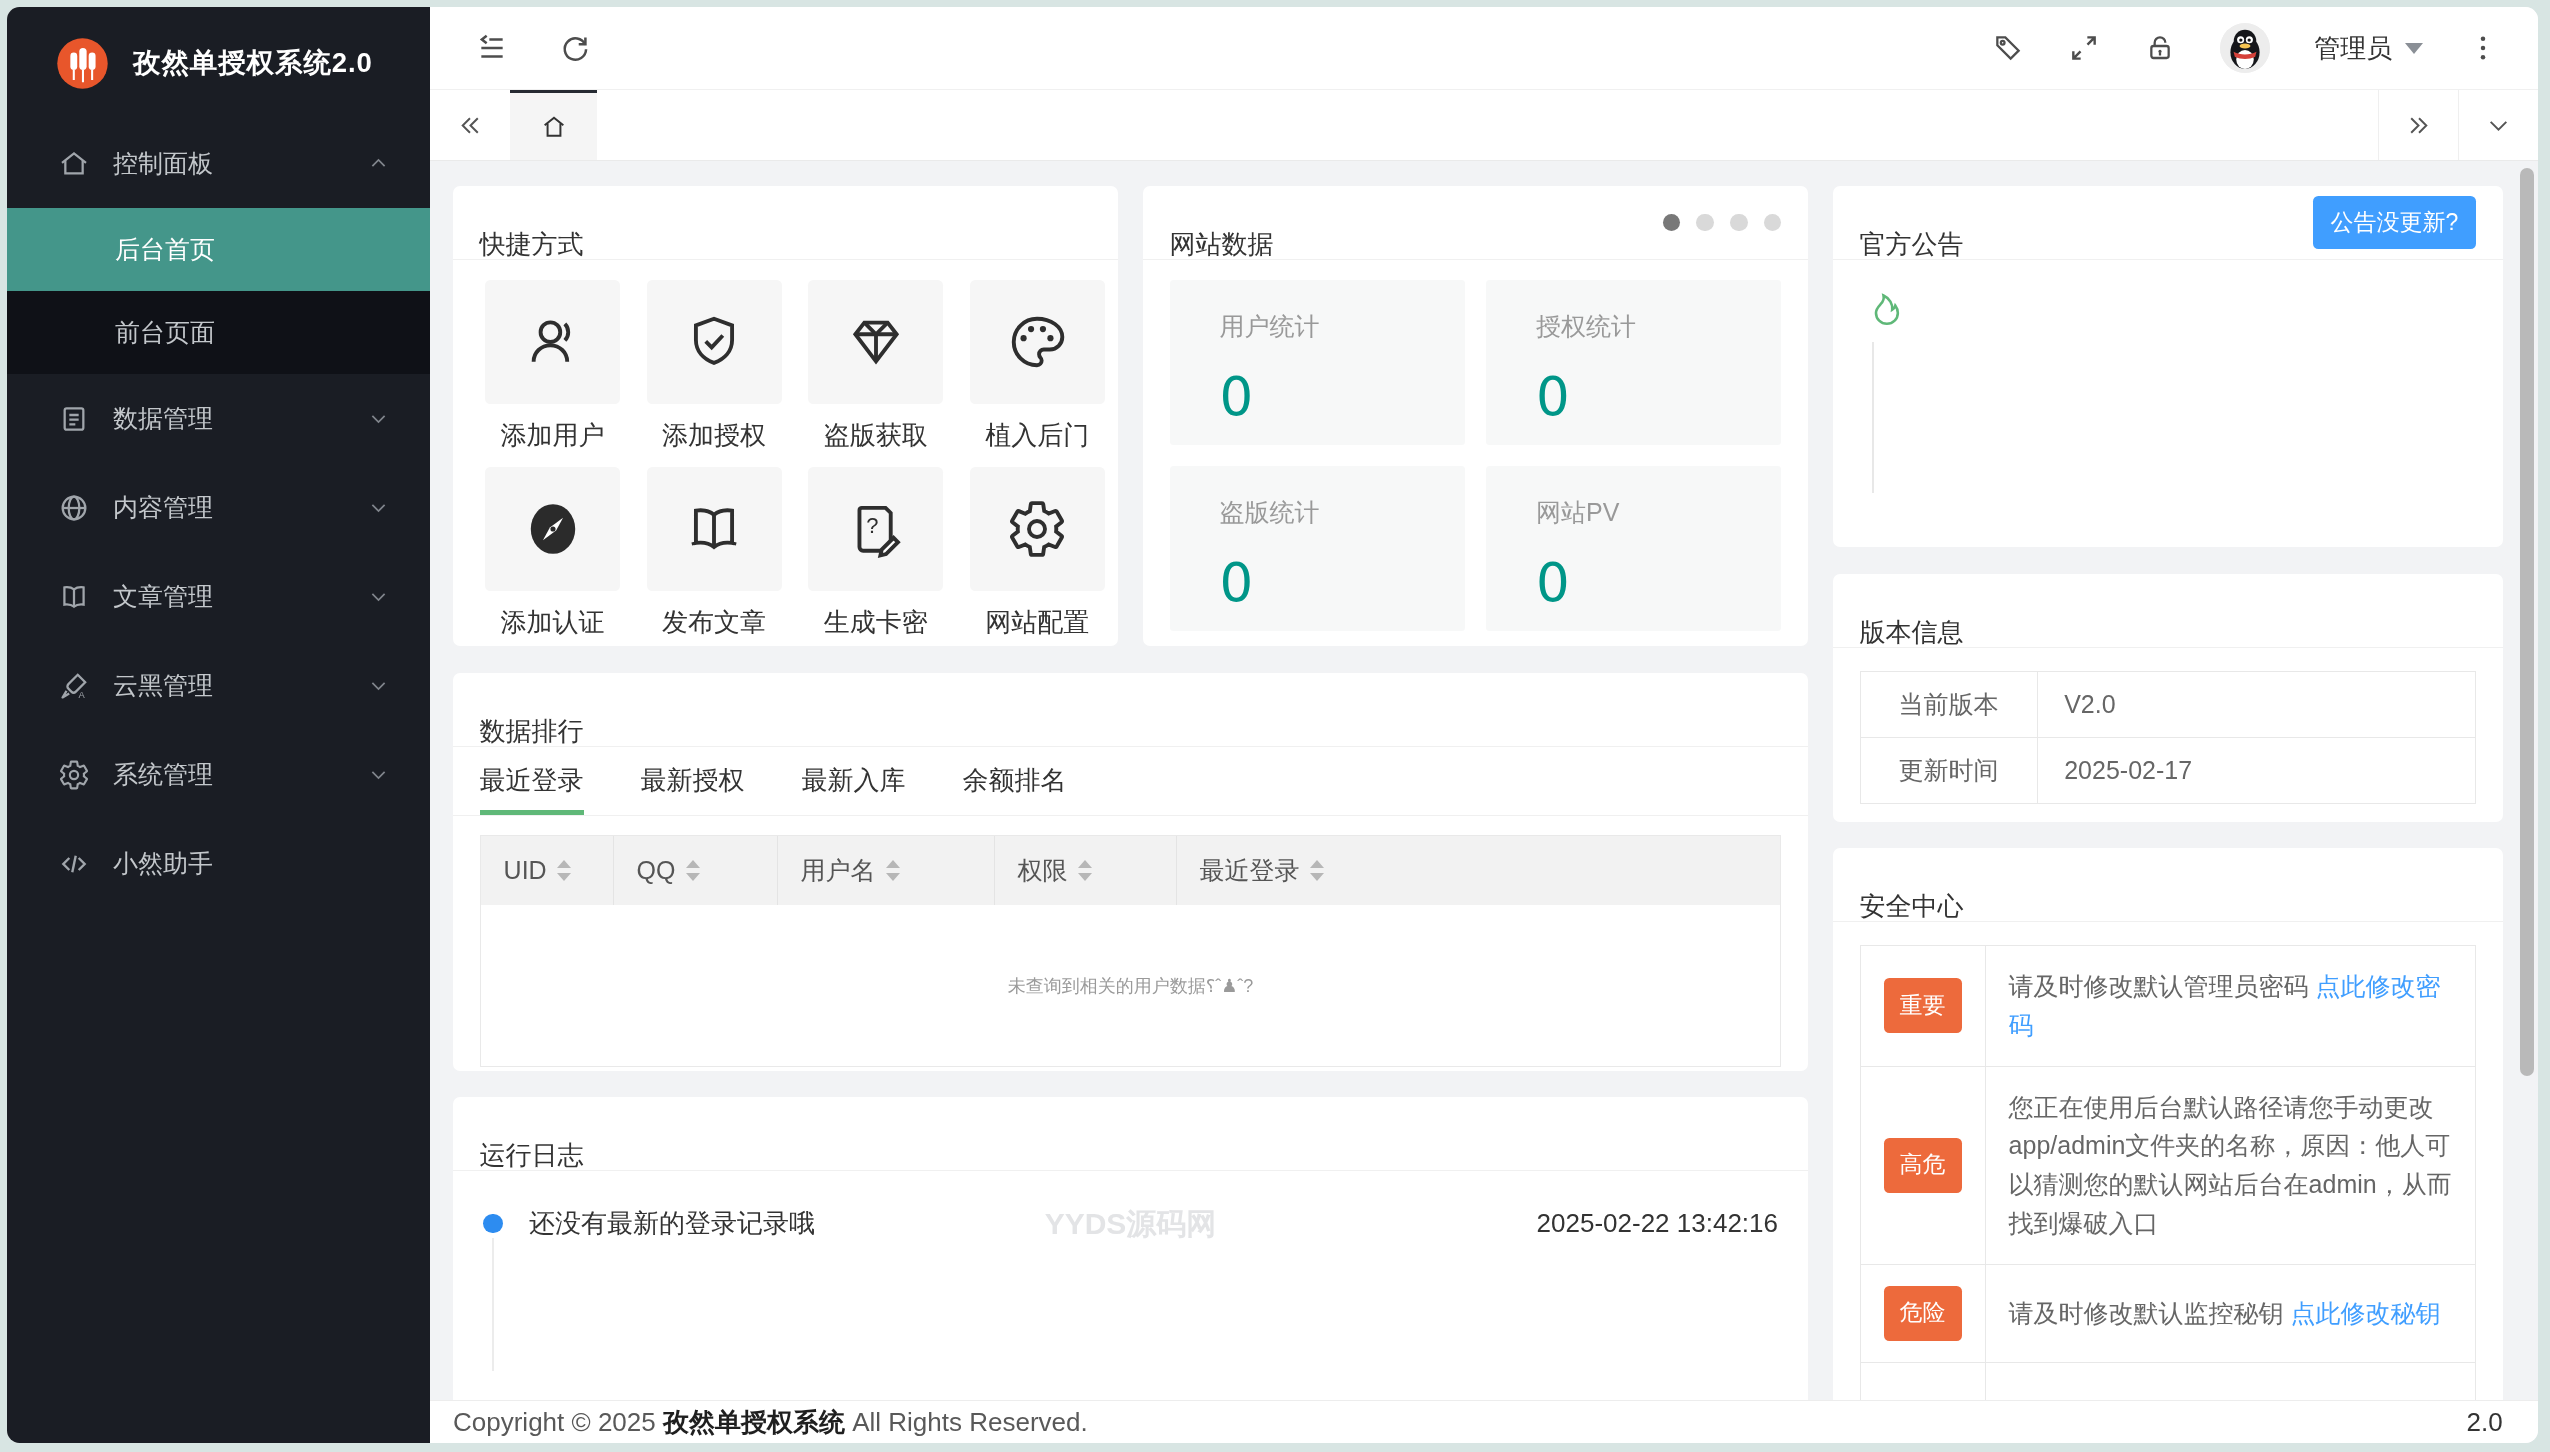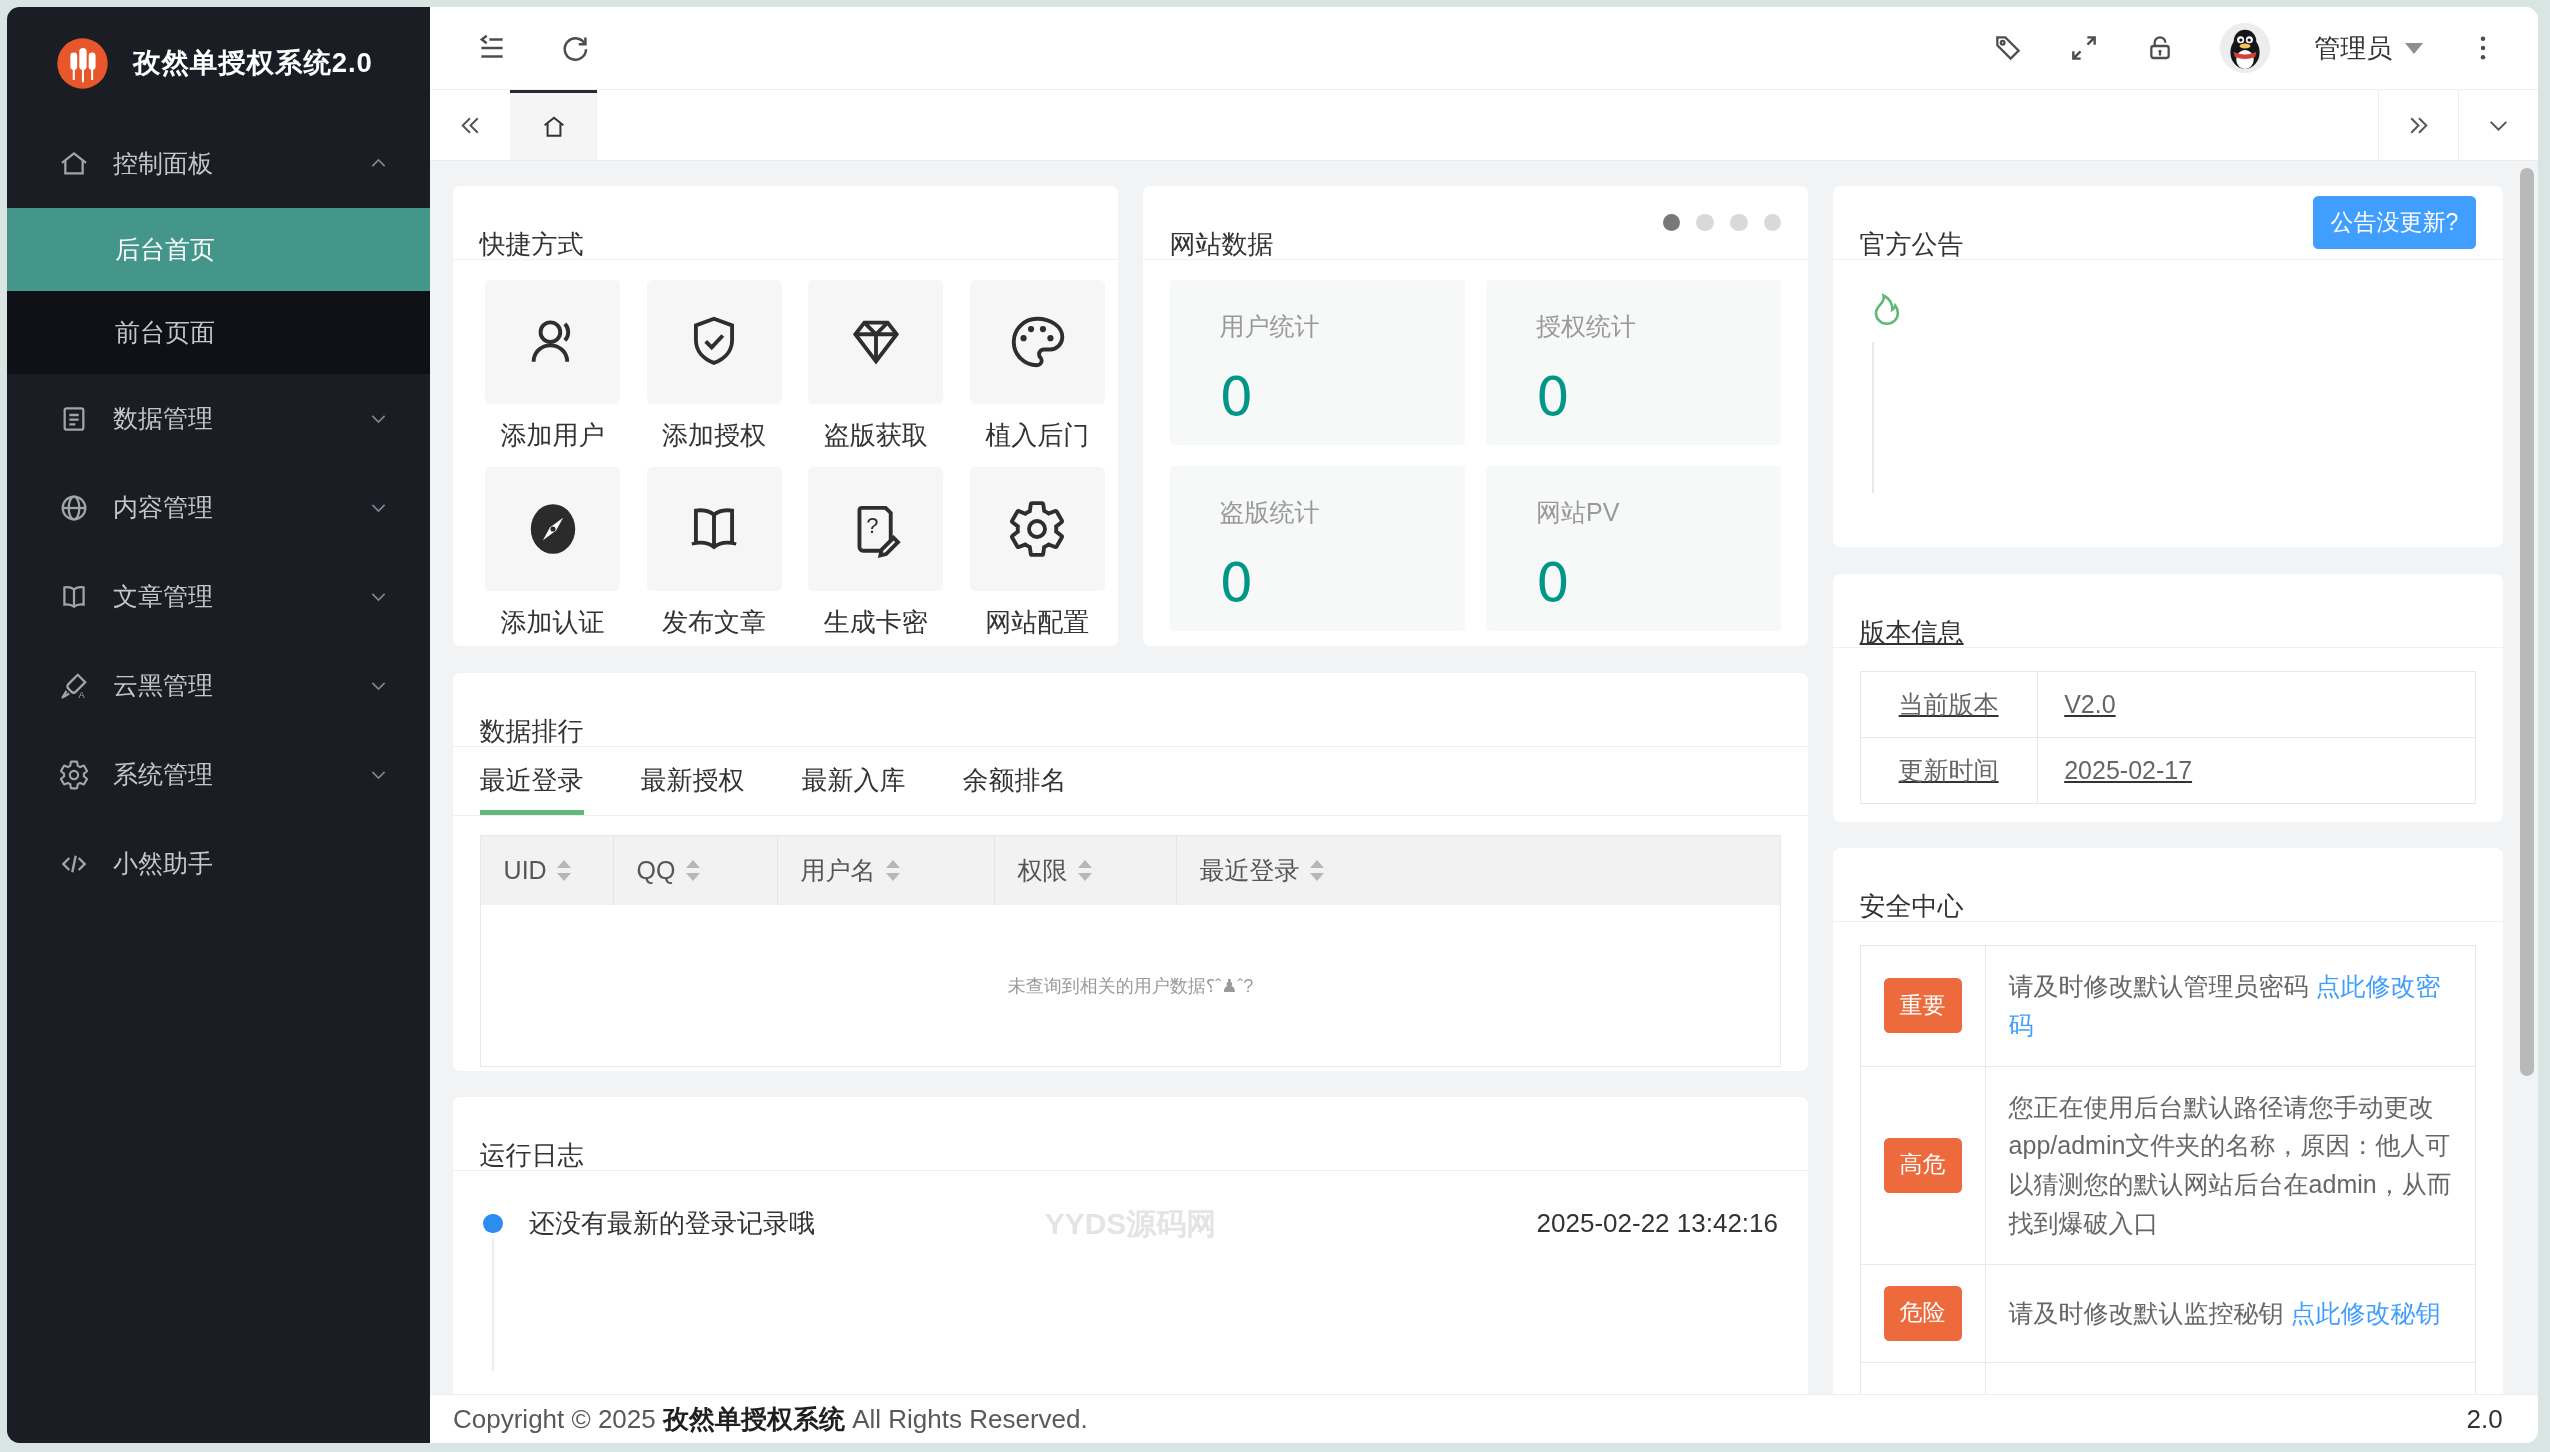--- a/index.html
+++ b/index.html
@@ -113,39 +113,39 @@
             border-radius:5.3px; border:none; cursor:pointer; font-family:inherit; }
   .an-body { padding:30px 26.6px 0 30px; display:flex; }
   .an-rail { width:64px; flex:none; display:flex; flex-direction:column; align-items:flex-start; }
   .an-flame { width:41px; height:41px; color:#5FB878; }
   .an-line { width:1.8px; background:#e8e8e8; height:151px; margin:10.6px 0 0 8.9px; }
   .an-main { flex:1; padding-top:1.8px; }
   .an-title { font-size:32px; font-weight:700; color:#333; }
   .an-text { font-size:26px; color:#666; margin-top:35px; }
 
   
-  .card-version { height:248px;text-decoration:underline; }
+  .card-version { height:248px; }
   .vt { margin:23px 26.6px; border-collapse:collapse; width:calc(100% - 53px); }
   .vt td { border:0.9px solid #e8e8e8; height:66px; font-size:25px; color:#666; }
   .vt .c1 { width:177px; text-align:center; }
   .vt .c2 { padding-left:26.6px; }
 
   
   .card-security { height:567px; }
   .st { margin:23px 26.6px; border-collapse:collapse; width:calc(100% - 53px); }
   .st td { border:0.9px solid #e8e8e8; font-size:25px; color:#666; padding:21px 23px; line-height:1.55; }
   .st .b { width:115px; text-align:center; }
   .sec-badge { display:inline-block; background:#ED6A3C; color:#fff; font-size:23px;
                padding:9.7px 16px; border-radius:5.3px; white-space:nowrap; }
   .sec-badge:empty { display:none; }
   .sec-link { color:#409EFF; cursor:pointer; }
   .sec-link:empty { display:none; }
 
   
-  .footer { height:49px; background:#fff; border-top:0.9px solid #ededed; display:flex; align-items:center;
+  .footer { height:43px; background:#fff; border-top:0.9px solid #ededed; display:flex; align-items:center;
             padding:0 35px 0 23px; flex:none; font-size:26px; color:#595959; }
   .footer b { color:#1f1f1f; }
   .footer .fv { margin-left:auto; color:#333; }
 
   
   .scroll-thumb { position:absolute; right:3.5px; top:161px; width:14px; height:908px;
                   background:#b9b9b9; border-radius:7px; }
 </style>
 </head>
 <body>

